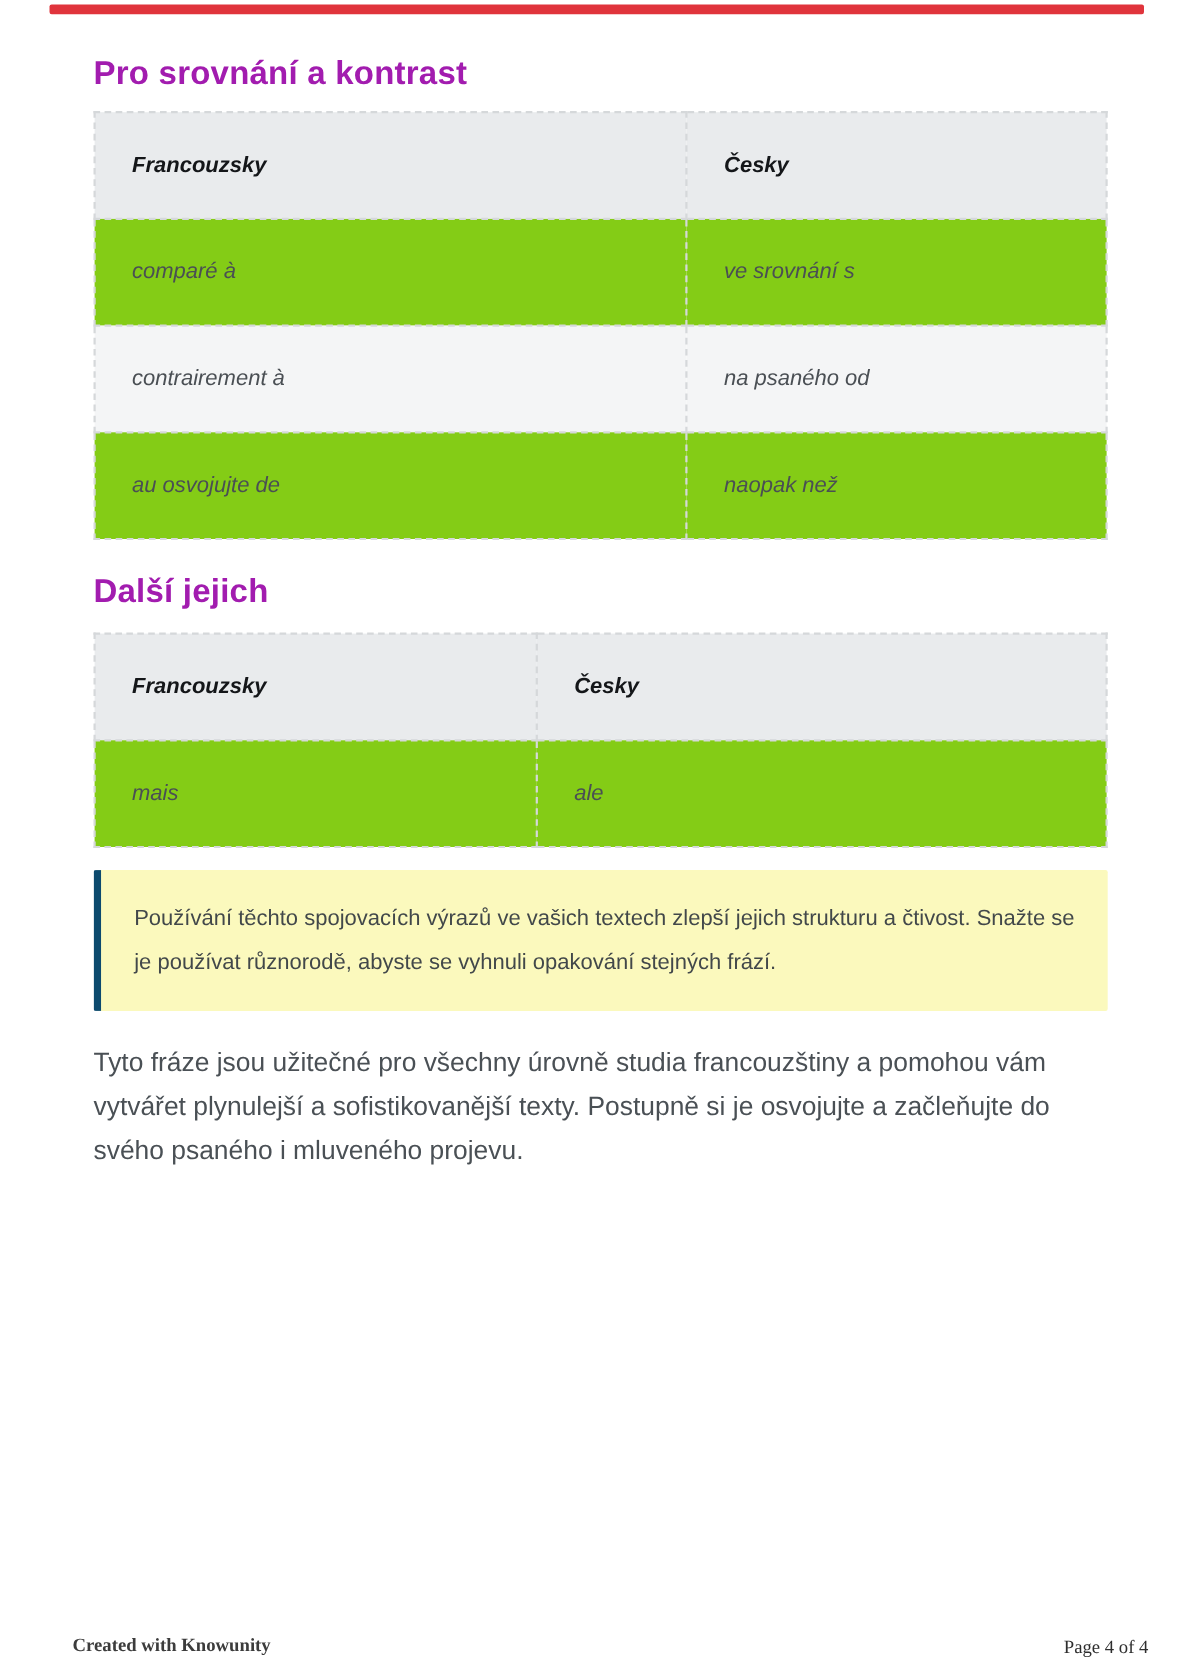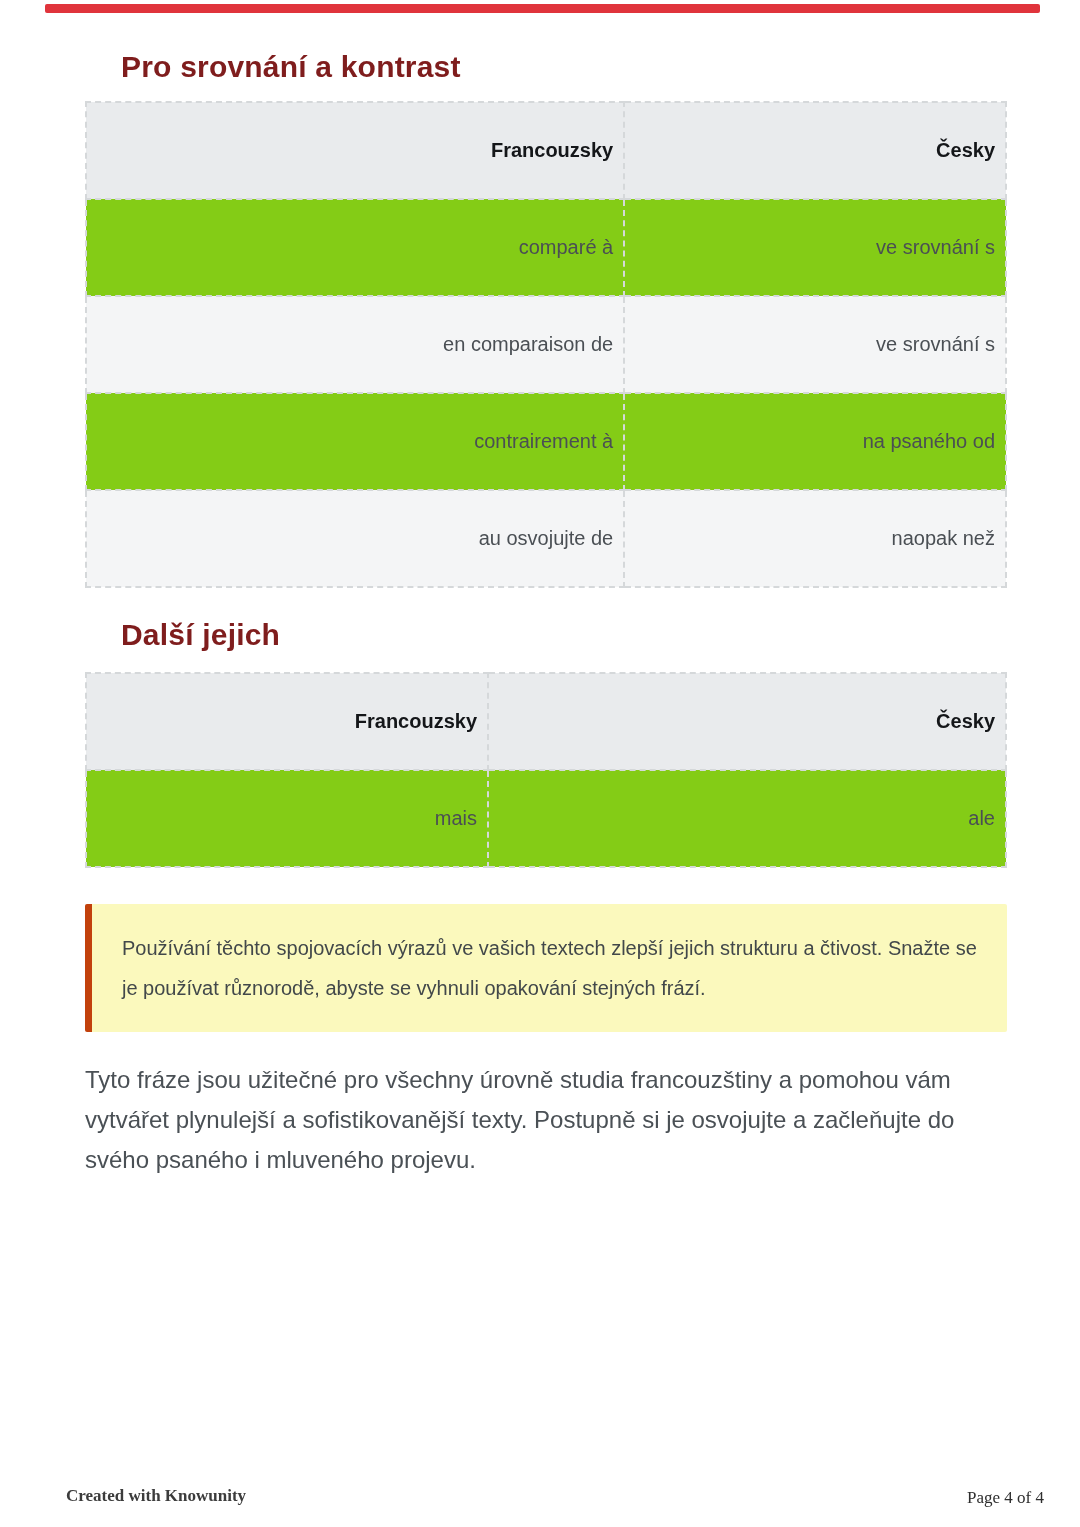--- a/index.html
+++ b/index.html
@@ -11,48 +11,48 @@
   }
   .page-divider {
     position: absolute; left: 45px; top: 4px;
     width: 995px; height: 9px;
     background: #e0343c; border-radius: 2px;
   }
   .content { position: absolute; left: 85px; top: 0; width: 922px; }
   h2.section-heading {
     margin-top: 46px; margin-bottom: 13px;
     font-size: 30px; line-height: 42px; font-weight: 700;
-    color: #7f1d1d; letter-spacing: 0.2px; margin-left: 36px;
+    color: #a21caf; letter-spacing: 0.2px;
   }
   h2.section-heading.second { margin-top: 26px; margin-bottom: 16px; }
   table.vocab-table {
     width: 100%; border-collapse: collapse; table-layout: fixed;
   }
   table.vocab-table th, table.vocab-table td {
     border: 2px dashed #d5d8da;
-    text-align: right; vertical-align: middle;
-    padding-left: 19px; padding-right: 10px;
+    text-align: left; vertical-align: middle;
+    padding-left: 33px; padding-right: 10px; font-style: italic;
   }
   table.vocab-table th {
     height: 97px; background: #e9ebed;
     font-size: 20px; font-weight: 700; color: #141619;
   }
   table.vocab-table td {
     height: 97px; background: #84cc16;
     font-size: 20px; font-weight: 400; color: #4a4f54;
   }
   table.vocab-table tbody tr:nth-child(even) td { background: #f4f5f6; }
   table.t1 col.c1 { width: 58.5%; }
   table.t1 col.c2 { width: 41.5%; }
   table.t2 col.c1 { width: 43.7%; }
   table.t2 col.c2 { width: 56.3%; }
   .note {
-    margin-top: 36px;
+    margin-top: 20px;
     background: #fbf9bd;
-    border-left: 7px solid #c2410c;
+    border-left: 7px solid #0c4a6e;
     border-radius: 2px;
     padding: 24px 30px;
   }
   .note p {
     font-size: 20px; line-height: 40px; color: #42484a;
   }
   p.closing {
     margin-top: 28px;
     font-size: 24px; line-height: 40px; color: #4a5055;
     width: 922px;
@@ -89,24 +89,20 @@
         <th>Francouzsky</th>
         <th>Česky</th>
       </tr>
     </thead>
     <tbody>
       <tr>
         <td>comparé à</td>
         <td>ve srovnání s</td>
       </tr>
       <tr>
-        <td>en comparaison de</td>
-        <td>ve srovnání s</td>
-      </tr>
-      <tr>
         <td>contrairement à</td>
         <td>na psaného od</td>
       </tr>
       <tr>
         <td>au osvojujte de</td>
         <td>naopak než</td>
       </tr>
     </tbody>
   </table>
 

